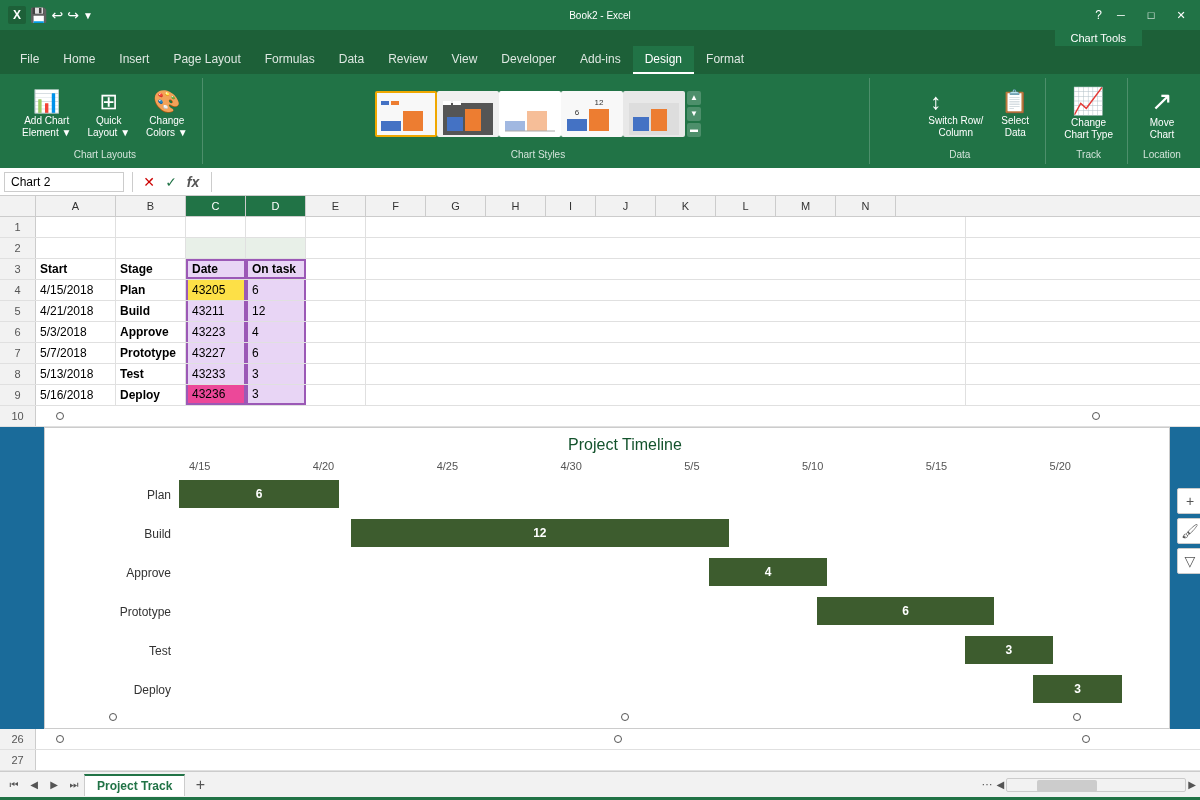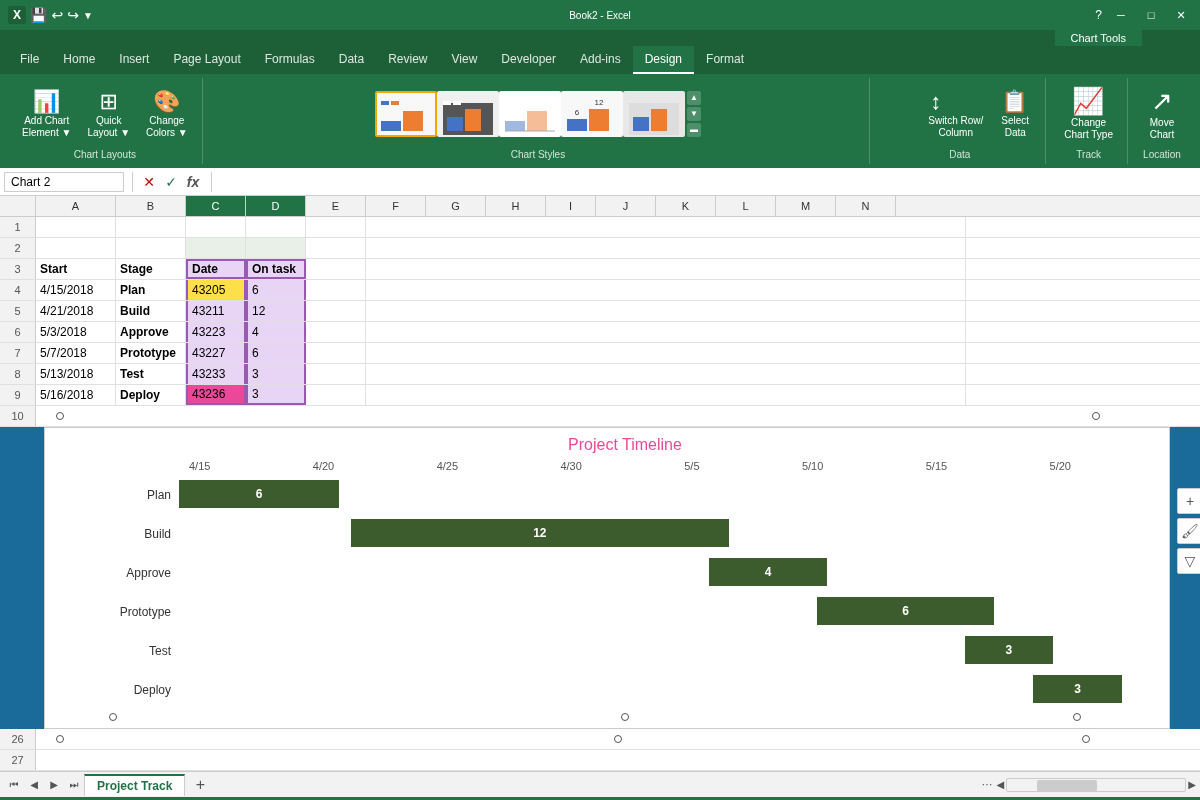--- a/index.html
+++ b/index.html
@@ -348,21 +348,21 @@
     <div style="flex:1;height:20px;position:relative;">
 
       <div style="position:absolute;left:20px;top:6px;width:8px;height:8px;background:white;border:1px solid #555;border-radius:50%;"></div>
       <div style="position:absolute;right:100px;top:6px;width:8px;height:8px;background:white;border:1px solid #555;border-radius:50%;"></div>
     </div>
   </div>
 </div>
 
 <div style="background:white;margin:0;padding:0 8px 4px 44px;border:1px solid #ccc;position:relative;margin-left:44px;margin-right:30px;">
 
-  <div style="text-align:center;font-size:16px;color:#ec4899;padding:8px 0 6px;">Project Timeline</div>
+  <div style="text-align:center;font-size:16px;color:#14532d;padding:8px 0 6px;">Project Timeline</div>
 
   <div style="display:flex;justify-content:space-between;padding:0 90px 4px 100px;font-size:11px;color:#555;">
     <span>4/15</span>
     <span>4/20</span>
     <span>4/25</span>
     <span>4/30</span>
     <span>5/5</span>
     <span>5/10</span>
     <span>5/15</span>
     <span>5/20</span>

